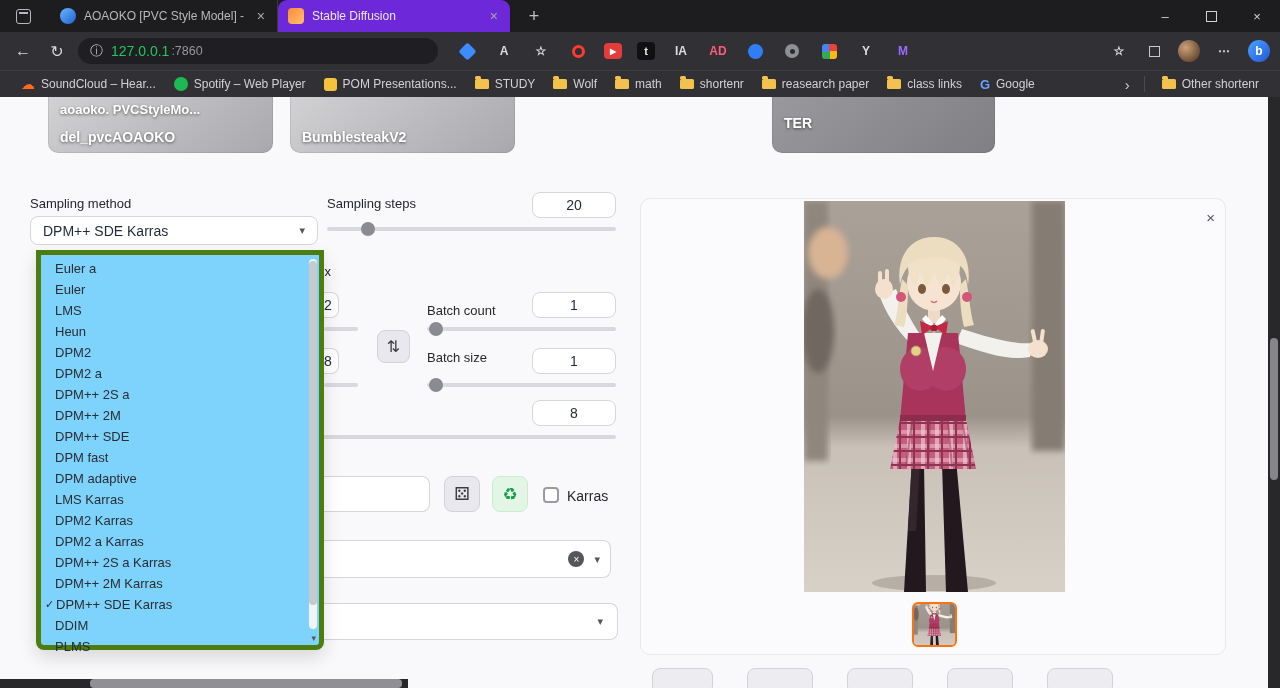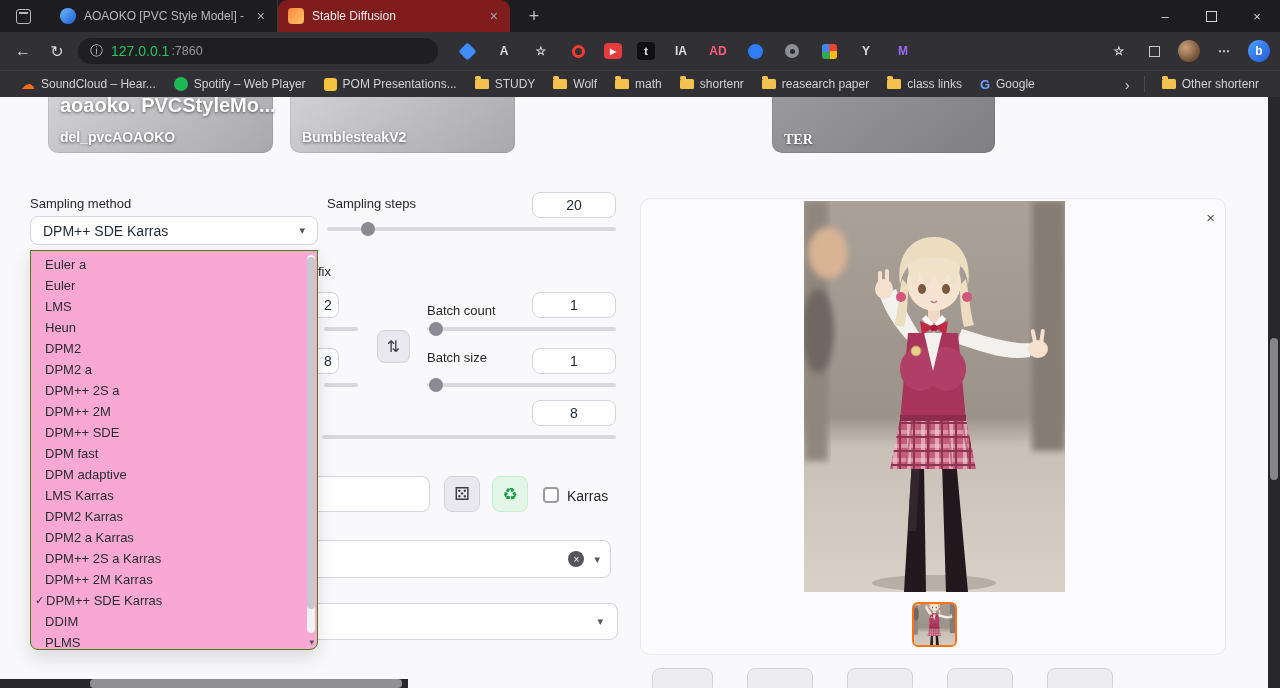--- a/index.html
+++ b/index.html
@@ -7,21 +7,21 @@
     font-family:"Liberation Sans",sans-serif;background:#f9f9fc;}
 
   
   .titlebar{position:absolute;top:0;left:0;right:0;height:32px;background:#1d1d20;
     display:flex;align-items:center;}
   .tablist-btn{width:30px;height:32px;display:flex;align-items:center;justify-content:center;margin-left:8px;}
   .tablist-icon{width:13px;height:13px;border:1.5px solid #b8b8bc;border-radius:3px;position:relative;}
   .tablist-icon::before{content:"";position:absolute;left:2px;top:2px;right:2px;height:2px;background:#b8b8bc;}
   .tab{height:32px;display:flex;align-items:center;gap:8px;padding:0 10px;box-sizing:border-box;}
   .tab.inactive{width:228px;color:#b9b9bd;border-right:1px solid #3a3a3e;margin-left:12px;}
-  .tab.active{width:232px;color:#e9e9ec;background:#7f1d1d;border-radius:9px 9px 0 0;}
+  .tab.active{width:232px;color:#e9e9ec;background:#6d28d9;border-radius:9px 9px 0 0;}
   .tab-title{font-size:12px;white-space:nowrap;overflow:hidden;flex:1;}
   .tab-close{font-size:14px;color:#a9a9ad;padding:0 2px;}
   .favicon{width:16px;height:16px;flex:0 0 auto;}
   .fav-civitai{border-radius:50%;background:linear-gradient(135deg,#6ab7ff,#1e5fd0);}
   .fav-sd{border-radius:4px;background:linear-gradient(135deg,#ff8a3d,#ffc06b);}
   .newtab{color:#c0c0c4;font-size:18px;margin-left:12px;width:24px;text-align:center;}
   .win-controls{margin-left:auto;display:flex;height:32px;}
   .win-btn{width:46px;height:32px;display:flex;align-items:center;justify-content:center;
     color:#d2d2d5;font-size:13px;}
   .max-box{width:9px;height:9px;border:1.5px solid #d2d2d5;display:inline-block;}
@@ -74,37 +74,37 @@
   .bm-divider{width:1px;height:16px;background:#4a4a50;margin:0 8px;}
 
   
   .content{position:absolute;top:97px;left:0;right:0;bottom:0;background:#f9f9fc;overflow:hidden;}
 
   .model-card{position:absolute;top:-36px;height:92px;width:225px;border-radius:10px;
     background:linear-gradient(140deg,#d7d7da,#a9a9ad);box-shadow:inset 0 0 0 1px rgba(0,0,0,.08);}
   .model-card.selected{background:linear-gradient(140deg,#9d9da1,#7f7f84);}
   .card-name{position:absolute;left:12px;bottom:8px;color:#fff;font-weight:bold;font-size:14px;
     text-shadow:0 1px 3px rgba(0,0,0,.55);white-space:nowrap;}
-  .card-topline{position:absolute;left:12px;bottom:36px;color:#fff;font-weight:bold;font-size:20px;
+  .card-topline{position:absolute;left:12px;bottom:36px;color:#fff;font-weight:bold;font-size:13px;
     text-shadow:0 1px 3px rgba(0,0,0,.55);white-space:nowrap;}
 
   .glabel{position:absolute;font-size:13px;color:#26272b;}
   .ginput{position:absolute;background:#fff;border:1px solid #d5d5dc;border-radius:8px;
     font-size:14px;color:#1f2937;display:flex;align-items:center;justify-content:center;box-sizing:border-box;}
   .gtrack{position:absolute;height:4px;background:#d8d8de;border-radius:2px;}
   .ghandle{position:absolute;width:14px;height:14px;border-radius:50%;background:#8a8a92;top:-5px;}
   .remnant{border-left:none;border-radius:0 8px 8px 0;}
 
   .gdd{position:absolute;left:30px;top:119px;width:288px;height:29px;background:#fff;
     border:1px solid #d5d5dc;border-radius:8px;display:flex;align-items:center;
     justify-content:space-between;padding:0 12px;box-sizing:border-box;font-size:14px;color:#1f2937;}
   .caret{color:#55565c;font-size:11px;}
 
-  .ddmenu{position:absolute;left:30px;top:153px;width:288px;height:400px;background:#f9a8d4;
-    border:1px solid #4d7c0f;border-radius:0 0 8px 8px;box-shadow:0 8px 18px rgba(0,0,0,.13);
+  .ddmenu{position:absolute;left:36px;top:153px;width:288px;height:400px;background:#7dd3fc;
+    border:5px solid #4d7c0f;border-radius:0 0 8px 8px;box-shadow:0 8px 18px rgba(0,0,0,.13);
     box-sizing:border-box;padding-top:3px;z-index:6;}
   .dd-item{height:21px;line-height:21px;padding-left:14px;font-size:13px;color:#2b2d33;white-space:nowrap;}
   .dd-item.checked{padding-left:0;display:flex;align-items:center;}
   .dd-check{width:13px;margin-left:2px;font-size:11px;color:#2b2d33;text-align:center;}
   .dd-scroll{position:absolute;right:2px;top:4px;bottom:16px;width:8px;background:#f3f3f6;border-radius:4px;}
   .dd-thumb{position:absolute;left:0;top:2px;width:8px;height:93%;background:#c8c8cf;border-radius:4px;}
   .dd-downarrow{position:absolute;right:3px;bottom:2px;font-size:9px;color:#55565b;}
 
   .gbtn{position:absolute;background:#e8e8ee;border:1px solid #d2d2d9;border-radius:8px;
     display:flex;align-items:center;justify-content:center;box-sizing:border-box;}
@@ -264,21 +264,21 @@
   <div class="content">
 
     <div class="model-card" style="left:48px;">
       <span class="card-topline">aoaoko. PVCStyleMo...</span>
       <span class="card-name">del_pvcAOAOKO</span>
     </div>
     <div class="model-card" style="left:290px;">
       <span class="card-name">BumblesteakV2</span>
     </div>
     <div class="model-card selected" style="left:772px;width:223px;">
-      <span class="card-name" style="bottom:5px;font-family:Liberation Serif, serif;">TER</span>
+      <span class="card-name" style="bottom:22px;">TER</span>
     </div>
 
     <span class="glabel" style="left:30px;top:99px;">Sampling method</span>
     <div class="gdd">
       <span>DPM++ SDE Karras</span>
       <span class="caret">▾</span>
     </div>
 
     <span class="glabel" style="left:327px;top:99px;">Sampling steps</span>
     <div class="ginput" style="left:532px;top:95px;width:84px;height:26px;">

